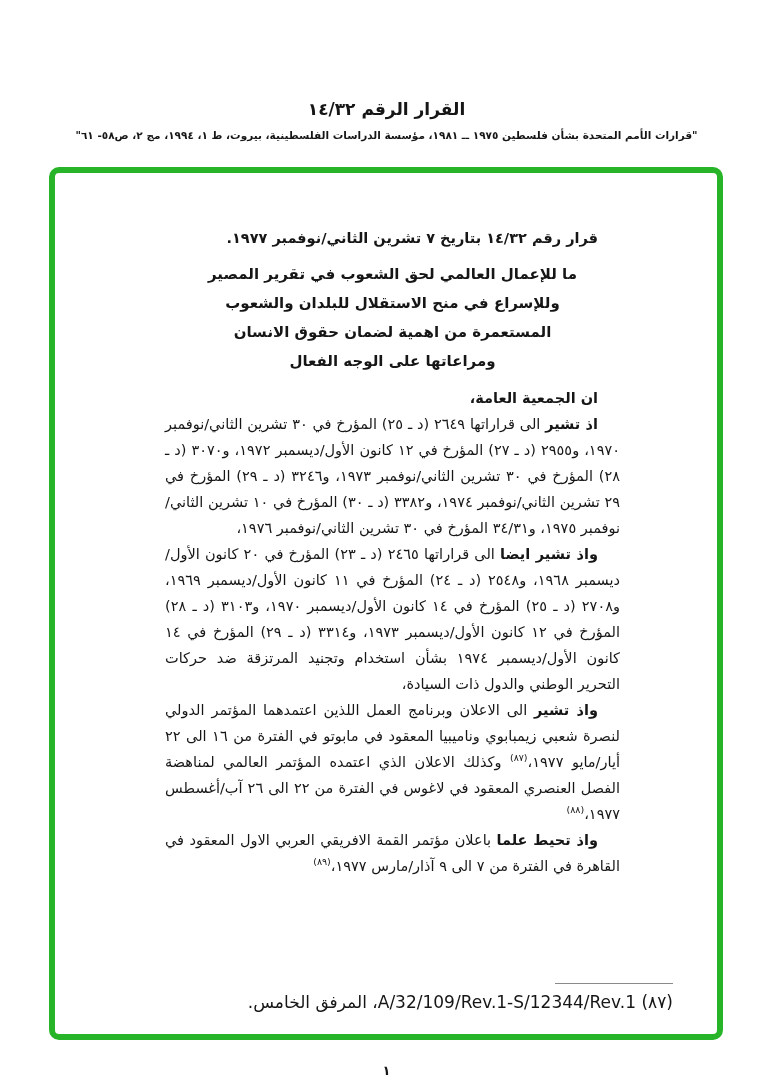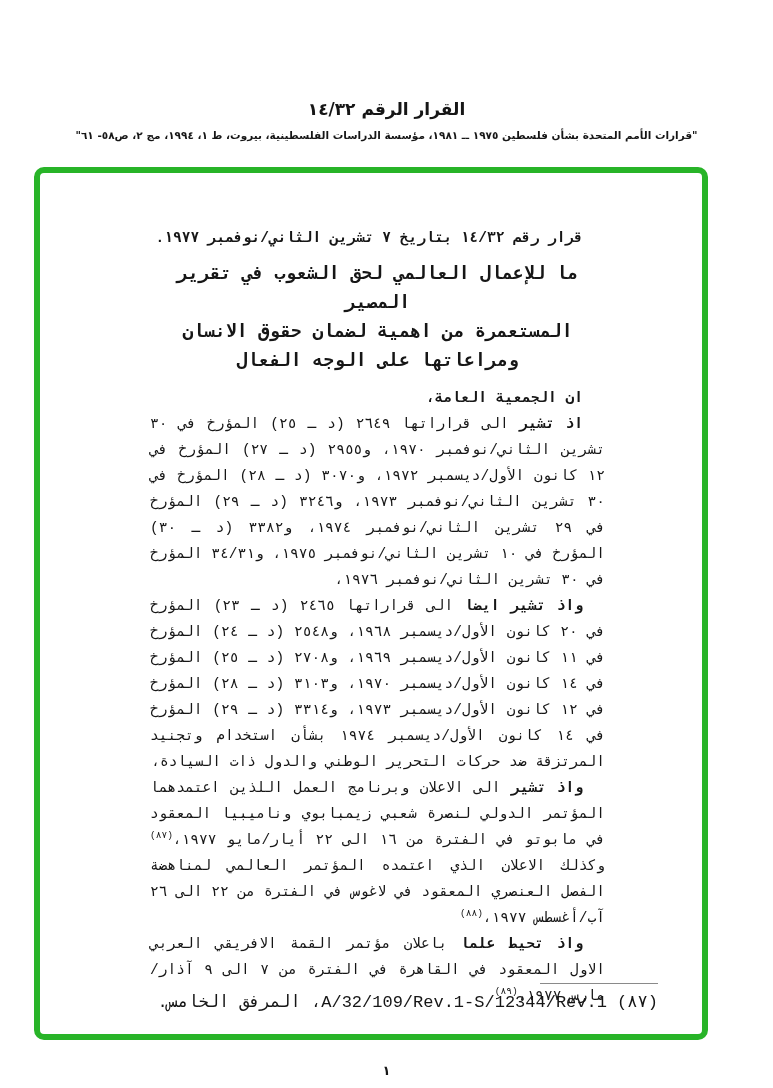--- a/index.html
+++ b/index.html
@@ -9,35 +9,34 @@
     font-family:"DejaVu Sans", sans-serif;
     color:#161616;
   }
   .page { position:relative; width:773px; height:1088px; direction:rtl; overflow:hidden; background:#fff;margin-top:37px; }
 
   .header { position:absolute; top:62px; left:0; right:0; text-align:center; }
   .title  { font-size:17px; font-weight:bold; }
   .source { margin-top:10px; font-size:10.5px; font-weight:bold; white-space:nowrap; letter-spacing:0.1px; }
 
   .frame {
-    position:absolute; top:130px; left:34px;
+    position:absolute; top:130px; left:49px;
     width:674px; height:873px;
     border:6px solid #28b428;
     border-radius:10px;
     background:#fff;
-    font-family:Liberation Mono, monospace;
   }
   .doc {
     position:absolute; top:0; right:0; left:0;
     padding:52px 97px 0 110px;
     font-size:14.5px; line-height:26px;
     text-align:justify;
   }
   .date-line { font-weight:bold; text-align:right; text-indent:22px; margin-bottom:9px; }
-  .heading   { font-weight:bold; text-align:center; font-size:18px; line-height:29px; margin-bottom:9px; }
+  .heading   { font-weight:bold; text-align:center; font-size:15px; line-height:29px; margin-bottom:9px; }
   .opener    { font-weight:bold; text-indent:22px; }
   .para      { text-indent:22px; }
   .lead      { font-weight:bold; }
   sup.fnref  { font-size:9.5px; line-height:0; vertical-align:super; }
 
   .footnotes {
     position:absolute; bottom:22px; right:44px; left:95px;
     font-size:17px; line-height:19.5px; text-align:right;
   }
   .fn-sep { width:118px; border-top:1px solid #8a8a8a; margin:0 0 9px 0; }
@@ -57,20 +56,21 @@
     <div class="source">"قرارات الأمم المتحدة بشأن فلسطين ١٩٧٥ ــ ١٩٨١، مؤسسة الدراسات الفلسطينية، بيروت، ط ١، ١٩٩٤، مج ٢، ص٥٨- ٦١"</div>
   </div>
 
   <div class="frame">
     <div class="doc">
 
       <p class="date-line">قرار رقم ١٤/٣٢ بتاريخ ٧ تشرين الثاني/نوفمبر ١٩٧٧.</p>
 
       <div class="heading">
         <div>ما للإعمال العالمي لحق الشعوب في تقرير المصير</div>
+        <div>وللإسراع في منح الاستقلال للبلدان والشعوب</div>
         <div>المستعمرة من اهمية لضمان حقوق الانسان</div>
         <div>ومراعاتها على الوجه الفعال</div>
       </div>
 
       <p class="opener">ان الجمعية العامة،</p>
 
       <p class="para"><span class="lead">اذ تشير</span><span> الى قراراتها ٢٦٤٩ (د ـ ٢٥) المؤرخ في ٣٠ تشرين الثاني/نوفمبر ١٩٧٠، و٢٩٥٥ (د ـ ٢٧) المؤرخ في ١٢ كانون الأول/ديسمبر ١٩٧٢، و٣٠٧٠ (د ـ ٢٨) المؤرخ في ٣٠ تشرين الثاني/نوفمبر ١٩٧٣، و٣٢٤٦ (د ـ ٢٩) المؤرخ في ٢٩ تشرين الثاني/نوفمبر ١٩٧٤، و٣٣٨٢ (د ـ ٣٠) المؤرخ في ١٠ تشرين الثاني/نوفمبر ١٩٧٥، و٣٤/٣١ المؤرخ في ٣٠ تشرين الثاني/نوفمبر ١٩٧٦،</span></p>
 
       <p class="para"><span class="lead">واذ تشير ايضا</span><span> الى قراراتها ٢٤٦٥ (د ـ ٢٣) المؤرخ في ٢٠ كانون الأول/ديسمبر ١٩٦٨، و٢٥٤٨ (د ـ ٢٤) المؤرخ في ١١ كانون الأول/ديسمبر ١٩٦٩، و٢٧٠٨ (د ـ ٢٥) المؤرخ في ١٤ كانون الأول/ديسمبر ١٩٧٠، و٣١٠٣ (د ـ ٢٨) المؤرخ في ١٢ كانون الأول/ديسمبر ١٩٧٣، و٣٣١٤ (د ـ ٢٩) المؤرخ في ١٤ كانون الأول/ديسمبر ١٩٧٤ بشأن استخدام وتجنيد المرتزقة ضد حركات التحرير الوطني والدول ذات السيادة،</span></p>
 

